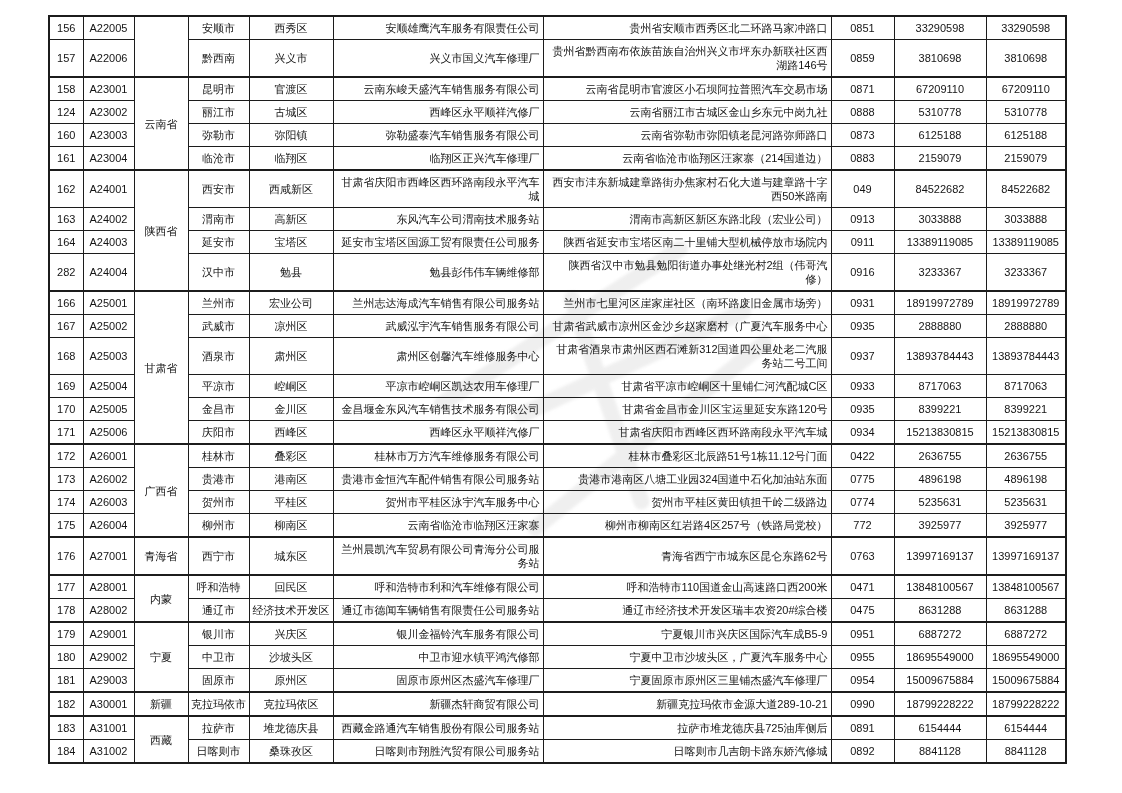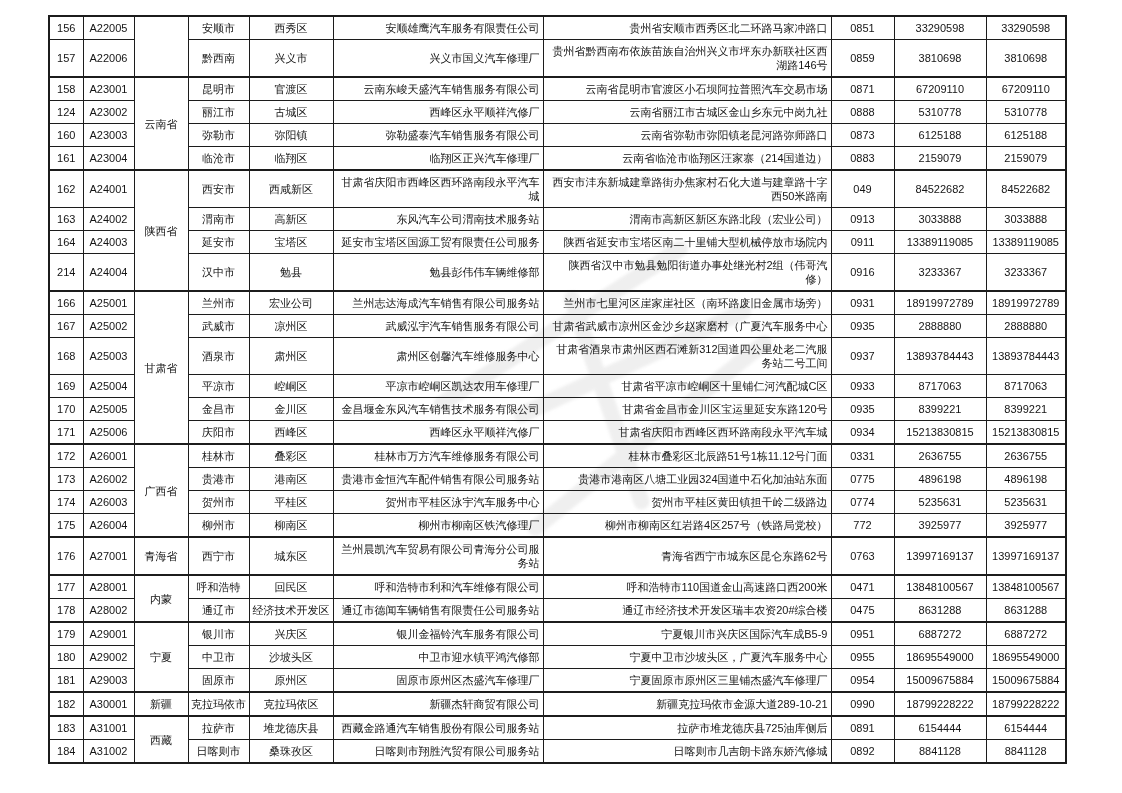--- a/index.html
+++ b/index.html
@@ -163,21 +163,21 @@
           <td class="c">A24003</td>
           <td class="c">延安市</td>
           <td class="c">宝塔区</td>
           <td class="l">延安市宝塔区国源工贸有限责任公司服务</td>
           <td class="l">陕西省延安市宝塔区南二十里铺大型机械停放市场院内</td>
           <td class="c">0911</td>
           <td class="c">13389119085</td>
           <td class="c">13389119085</td>
         </tr>
         <tr>
-          <td class="c">214</td>
+          <td class="c">282</td>
           <td class="c">A24004</td>
           <td class="c">汉中市</td>
           <td class="c">勉县</td>
           <td class="l">勉县彭伟伟车辆维修部</td>
           <td class="l">陕西省汉中市勉县勉阳街道办事处继光村2组（伟哥汽修）</td>
           <td class="c">0916</td>
           <td class="c">3233367</td>
           <td class="c">3233367</td>
         </tr>
         <tr class="gt">
@@ -248,21 +248,21 @@
           <td class="c">15213830815</td>
         </tr>
         <tr class="gt">
           <td class="c">172</td>
           <td class="c">A26001</td>
           <td class="c" rowspan="4">广西省</td>
           <td class="c">桂林市</td>
           <td class="c">叠彩区</td>
           <td class="l">桂林市万方汽车维修服务有限公司</td>
           <td class="l">桂林市叠彩区北辰路51号1栋11.12号门面</td>
-          <td class="c">0331</td>
+          <td class="c">0422</td>
           <td class="c">2636755</td>
           <td class="c">2636755</td>
         </tr>
         <tr>
           <td class="c">173</td>
           <td class="c">A26002</td>
           <td class="c">贵港市</td>
           <td class="c">港南区</td>
           <td class="l">贵港市金恒汽车配件销售有限公司服务站</td>
           <td class="l">贵港市港南区八塘工业园324国道中石化加油站东面</td>
@@ -279,21 +279,21 @@
           <td class="l">贺州市平桂区黄田镇担干岭二级路边</td>
           <td class="c">0774</td>
           <td class="c">5235631</td>
           <td class="c">5235631</td>
         </tr>
         <tr>
           <td class="c">175</td>
           <td class="c">A26004</td>
           <td class="c">柳州市</td>
           <td class="c">柳南区</td>
-          <td class="l">柳州市柳南区铁汽修理厂</td>
+          <td class="l">云南省临沧市临翔区汪家寨</td>
           <td class="l">柳州市柳南区红岩路4区257号（铁路局党校）</td>
           <td class="c">772</td>
           <td class="c">3925977</td>
           <td class="c">3925977</td>
         </tr>
         <tr class="gt">
           <td class="c">176</td>
           <td class="c">A27001</td>
           <td class="c" rowspan="1">青海省</td>
           <td class="c">西宁市</td>

